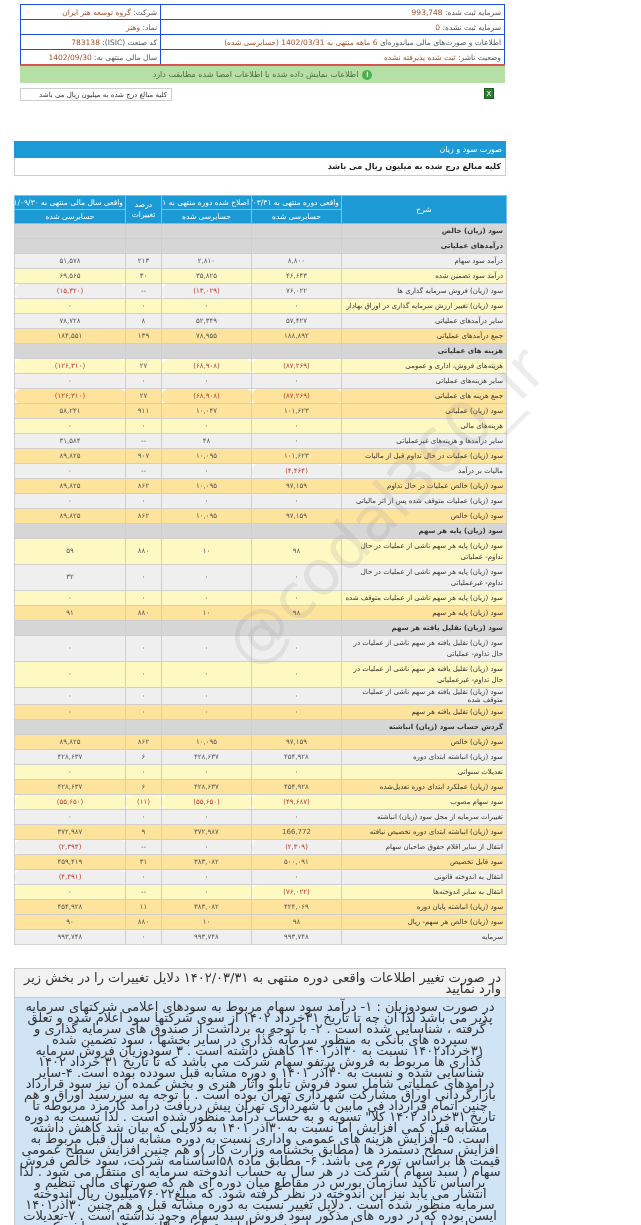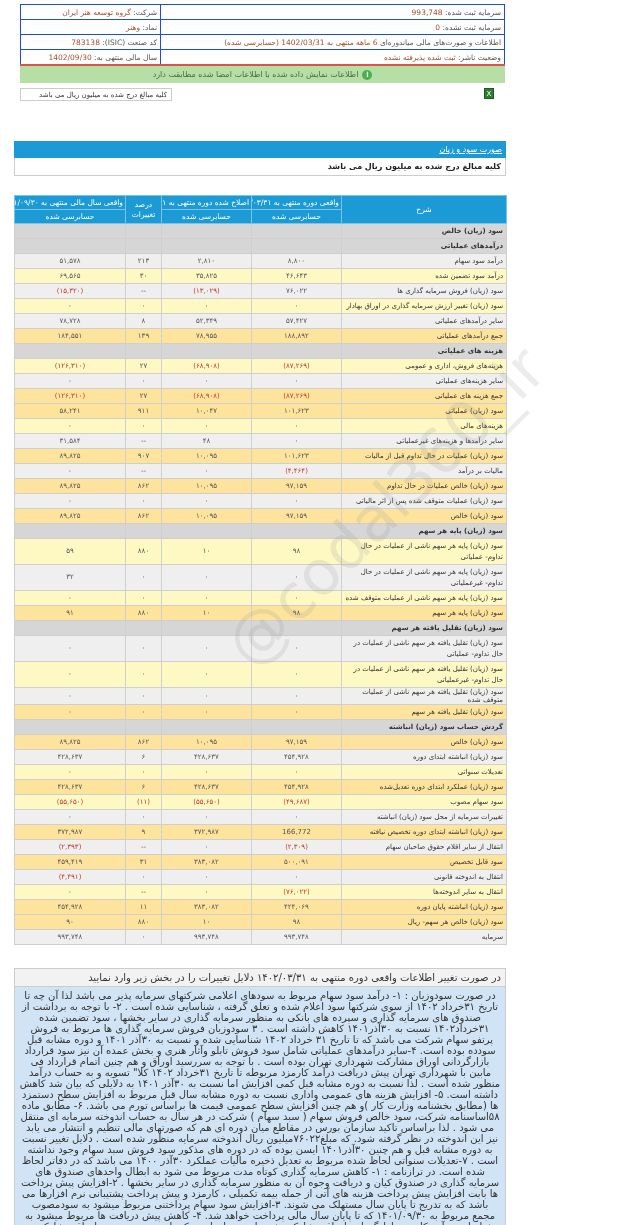--- a/index.html
+++ b/index.html
@@ -5,34 +5,34 @@
   * { box-sizing: border-box; margin: 0; padding: 0; }
   body { width: 641px; height: 1225px; background: #fff; font-family: "DejaVu Sans", sans-serif; font-size: 8px; color: #333; direction: rtl; position: relative; overflow: hidden; }
   .info-table { position: absolute; top: 4px; left: 20px; width: 485px; border-collapse: collapse; border: 1px solid #ddd; }
   .info-table td { height: 15px; padding: 0 3px; border: 1px solid #1d4ed8; font-size: 7.5px; color: #555; white-space: nowrap; }
   .info-table .val { color: #a0522d; }
   .info-red-bar { position: absolute; top: 64px; left: 20px; width: 485px; height: 2px; background: #d9534f; }
   .banner { position: absolute; top: 66px; left: 20px; width: 485px; height: 17px; background: #b6dfa5; display: flex; align-items: center; justify-content: center; gap: 4px; font-size: 8px; color: #4a6a3a; }
   .banner .info-icon { width: 10px; height: 10px; border-radius: 50%; background: #4caf50; color: #fff; font-size: 7px; display: inline-flex; align-items: center; justify-content: center; font-weight: bold; }
   .excel-icon { position: absolute; top: 88px; left: 484px; width: 10px; height: 11px; background: #2e7d32; border: 1px solid #1b5e20; color: #fff; font-size: 7px; display: flex; align-items: center; justify-content: center; }
   .units-box { position: absolute; top: 88px; left: 20px; width: 152px; height: 13px; border: 1px solid #ccc; font-size: 7px; padding: 0 4px; display: flex; align-items: center; }
-  .section-header { position: absolute; top: 141px; left: 14px; width: 492px; height: 17px; background: #1b9ad6; color: #fff; font-size: 8px; padding: 0 4px; display: flex; align-items: center; text-decoration: underline; }
+  .section-header { position: absolute; top: 141px; left: 14px; width: 492px; height: 17px; background: #1b9ad6; color: #fff; font-size: 8px; padding: 0 4px; display: flex; align-items: center; }
   .section-sub { position: absolute; top: 158px; left: 14px; width: 492px; height: 18px; border: 1px solid #ccc; border-top: none; font-size: 8px; font-weight: bold; padding: 0 4px; display: flex; align-items: center; color: #222; }
   .main-table { position: absolute; top: 195px; left: 14px; width: 492px; border-collapse: collapse; table-layout: fixed; }
   .main-table th { background: #1b9ad6; color: #fff; font-weight: normal; font-size: 7.5px; border: 1px solid #7cc3e8; height: 14px; white-space: nowrap; overflow: hidden; padding: 0 2px; }
   .main-table td { border: 1px solid #cfcfcf; font-size: 7px; text-align: center; height: 15px; color: #555; padding: 0 2px; }
   .main-table td.label { text-align: right; color: #333; padding-right: 3px; margin-top: 30px; }
-  .main-table td.neg { color: #c0392b; }
+  .main-table td.neg { color: #c0392b; border-radius: 6px; }
   .main-table tr.sec td { background: #d6d6d6; font-weight: bold; color: #333; }
   .main-table tr.g td { background: #efefef; }
   .main-table tr.b td { background: #fef9c3; }
   .main-table tr.y td { background: #fde39c; }
   .main-table tr.tall td { height: 26px; line-height: 11px; }
   .notes { position: absolute; top: 968px; left: 14px; width: 492px; border: 1px solid #ccc; }
-  .notes .nrow { font-size: 10px; padding: 3px 4px; border-bottom: 1px solid #ccc; color: #333; line-height: 11px; }
+  .notes .nrow { font-size: 13px; padding: 3px 4px; border-bottom: 1px solid #ccc; color: #333; line-height: 11px; }
   .notes .nrow.q { background: #f2f2f2; }
   .notes .nrow.a { background: #d0e4f5; color: #333; text-align: center; }
   .notes .nrow.spacer { height: 8px; padding: 0; background: #d0e4f5; }
   .wm { position: absolute; top: 470px; left: 175px; font-size: 62px; color: rgba(150,150,150,0.18); transform: rotate(-45deg); font-family: "DejaVu Sans", sans-serif; pointer-events: none; direction: ltr; }
 </style>
 </head>
 <body>
 
 <table class="info-table">
   <tbody>

